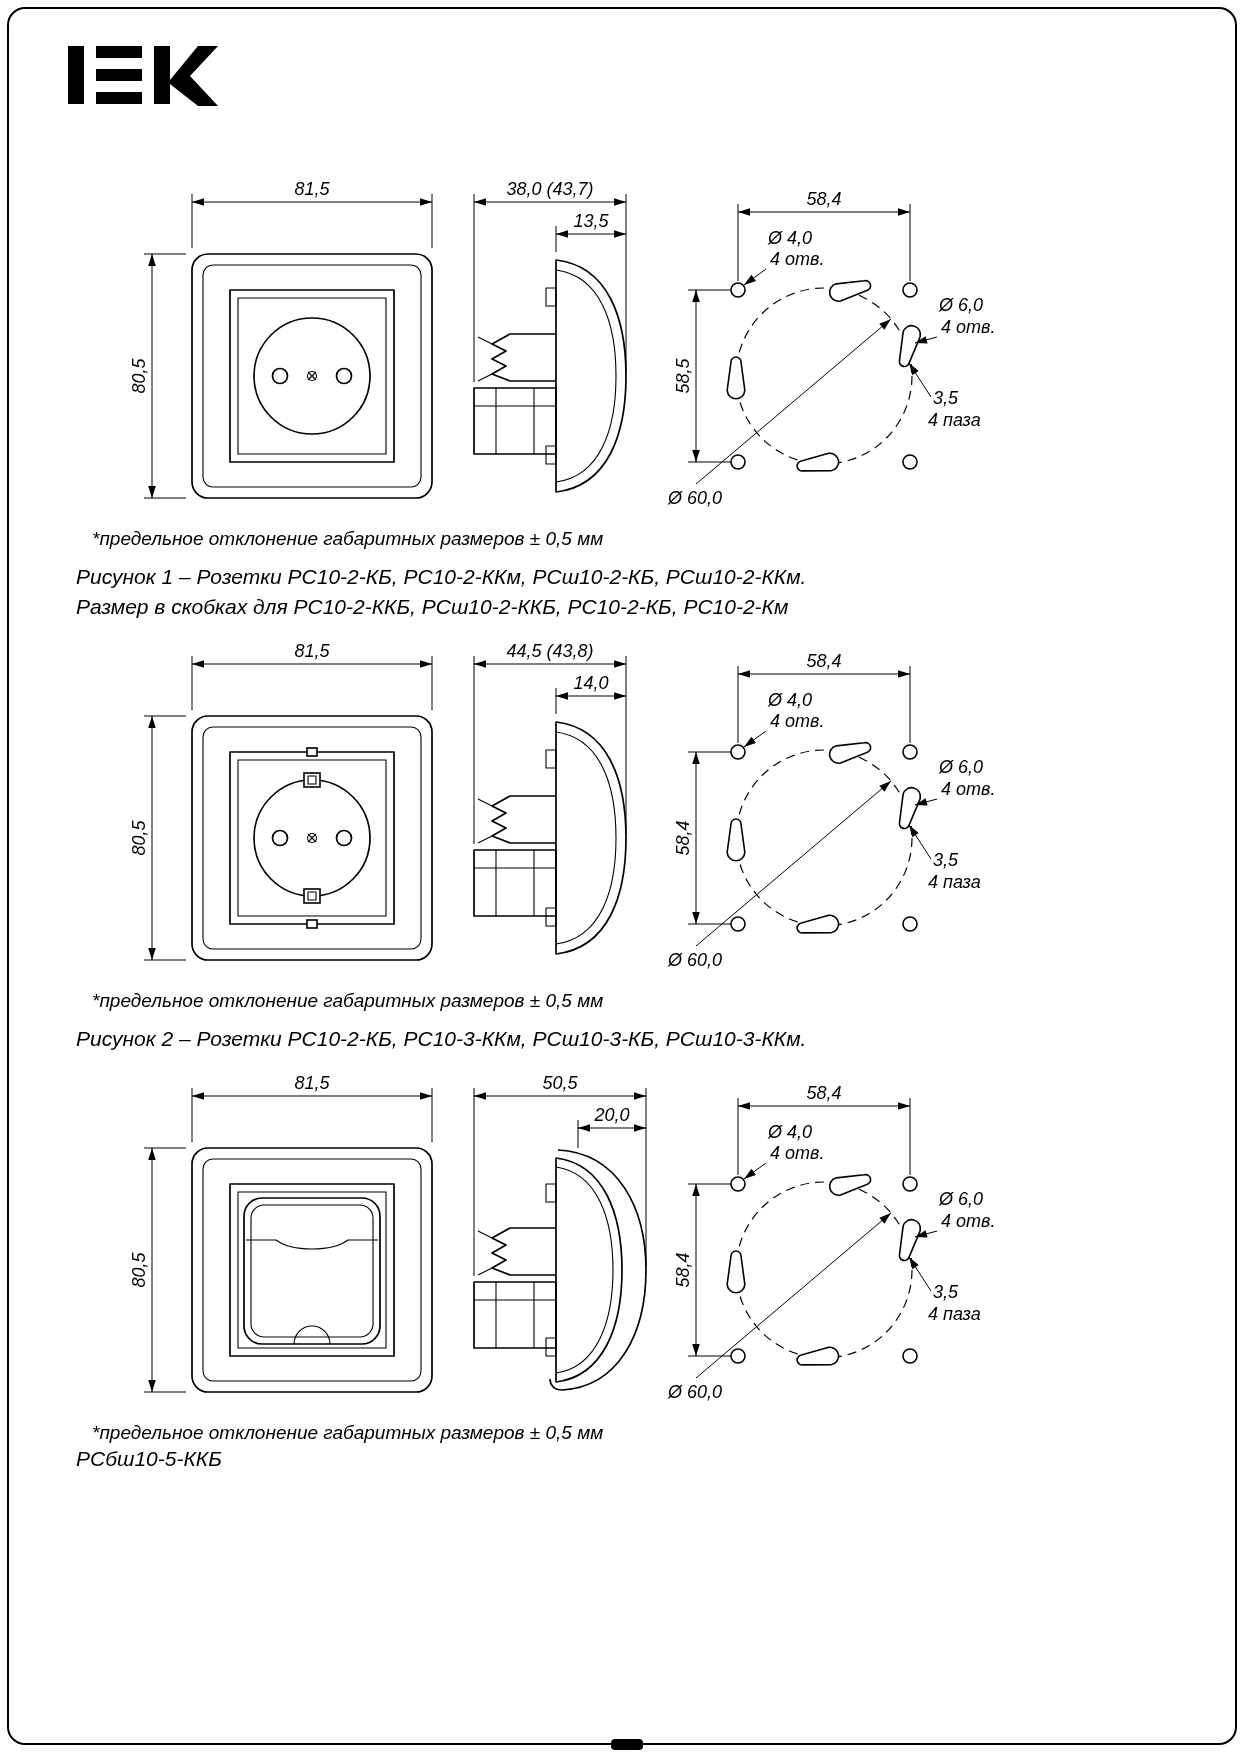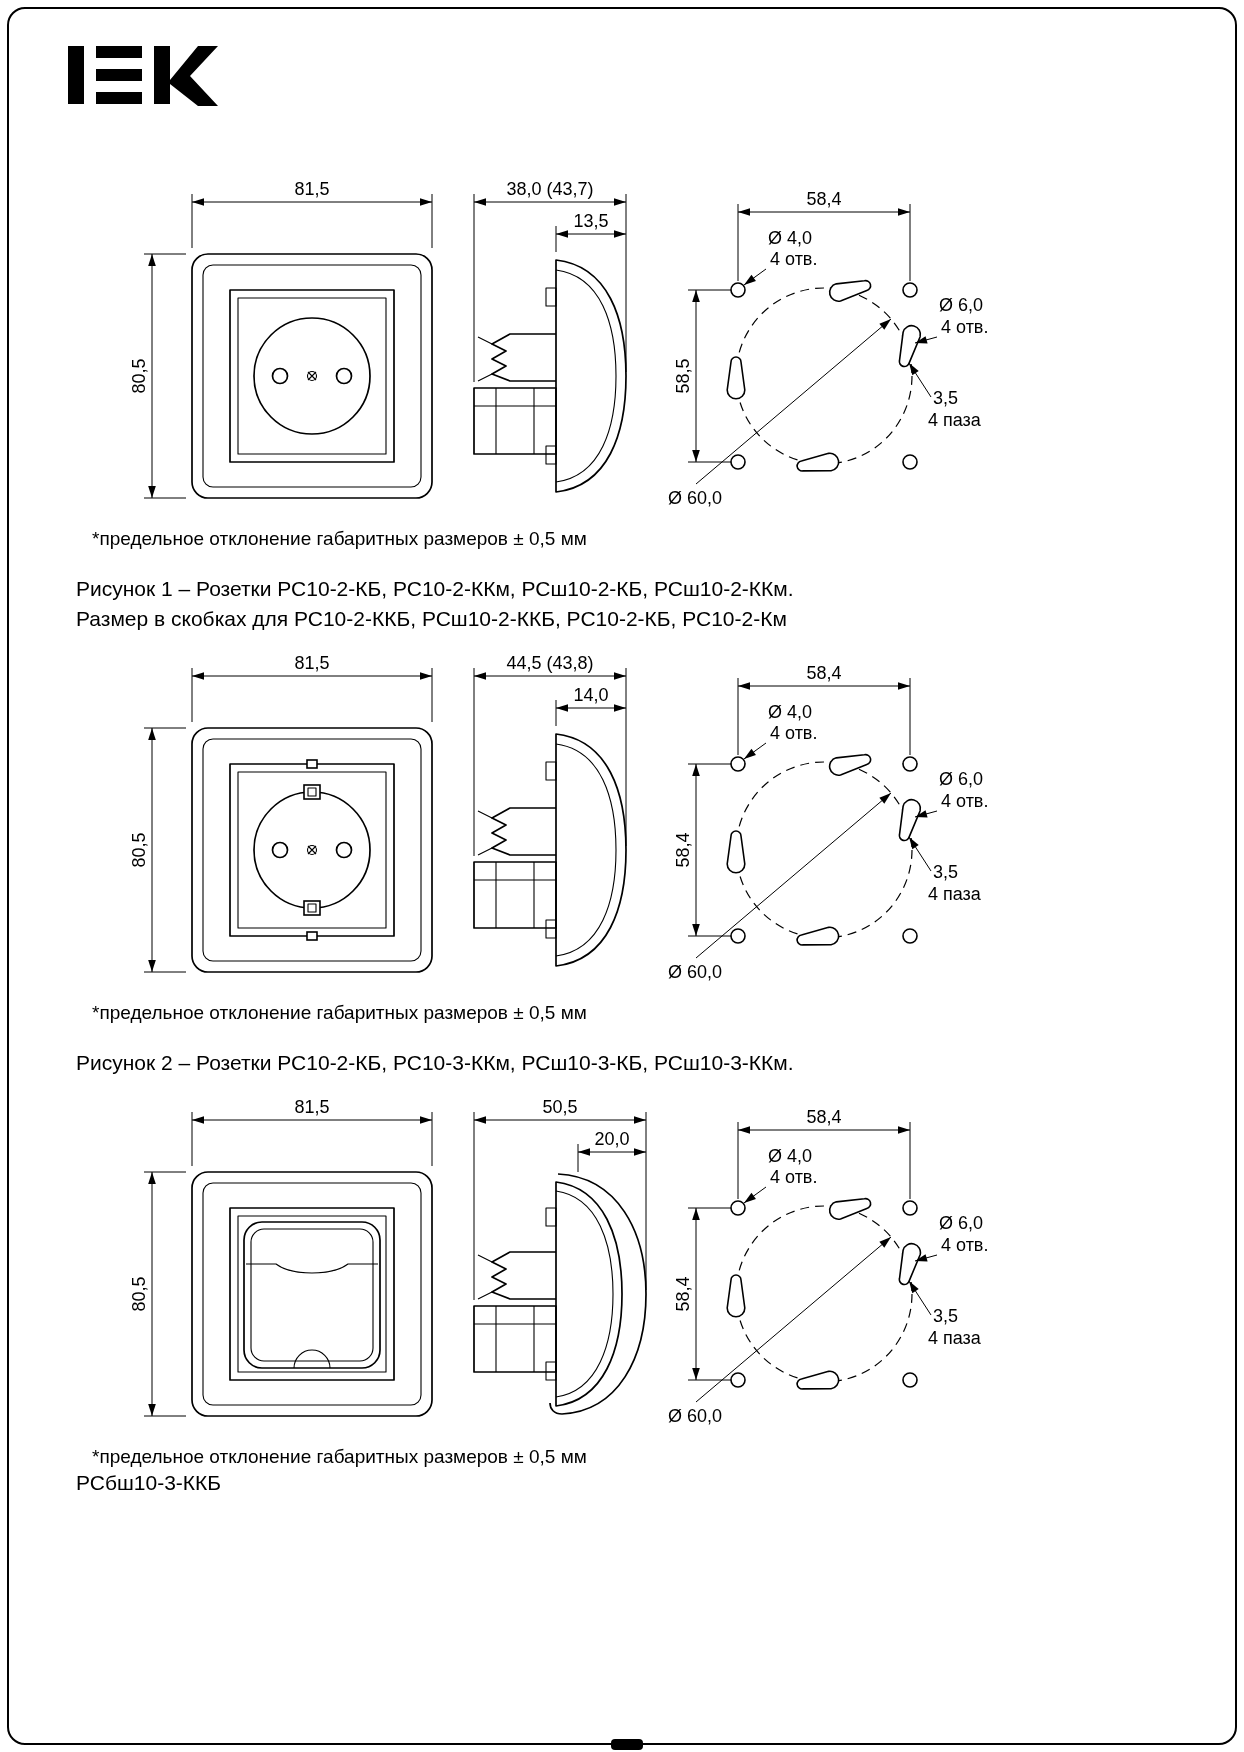--- a/index.html
+++ b/index.html
@@ -9,41 +9,41 @@
     font-family:"Liberation Sans", sans-serif; color:#000; overflow:hidden;
   }
   .frame {
     position:absolute; inset:7px; border:2.5px solid #000; border-radius:18px;
     pointer-events:none;
   }
   .mark {
     position:absolute; left:611px; bottom:2px; width:32px; height:11px;
     background:#000; border-radius:4px;
   }
-  .content { position:absolute; top:0; left:0; width:100%; }
+  .content { position:absolute; top:0; left:0; width:100%;font-style:italic; }
   .logo-wrap { margin:44px 0 0 66px; height:62px; }
   .figure { margin-left:72px; }
   .fig-1 { margin-top:70px; }
   .fig-2 { margin-top:16px; }
   .fig-3 { margin-top:16px; }
   .row { display:flex; align-items:flex-start; padding-left:58px; }
   .side-svg { margin-left:16px; }
   .mount-svg { margin-top:10px; }
   svg text { font-family:"Liberation Sans", sans-serif; font-size:18px; fill:#000; }
   .ln   { fill:none; stroke:#000; stroke-width:1.7; stroke-linejoin:round; }
   .ln2  { fill:none; stroke:#000; stroke-width:1.1; stroke-linejoin:round; }
   .dim  { fill:none; stroke:#000; stroke-width:1; }
   .ext  { fill:none; stroke:#000; stroke-width:1; }
   .dash { fill:none; stroke:#000; stroke-width:1.2; stroke-dasharray:9 6; }
   .hole { fill:#fff; stroke:#000; stroke-width:1.6; }
   .slotp{ fill:#fff; stroke:#000; stroke-width:1.6; }
   .blk  { fill:#000; stroke:none; }
   .note { font-size:19px; margin:12px 0 0 20px; }
   .cap  { font-size:21px; line-height:30px; margin-left:4px; }
-  .cap-first { margin-top:24px; }
+  .cap-first { margin-top:12px; }
 </style>
 </head>
 <body>
 
 <svg width="0" height="0" style="position:absolute" aria-hidden="true">
   <defs>
     <marker id="ae" markerWidth="14" markerHeight="10" refX="13" refY="5" orient="auto" markerUnits="userSpaceOnUse">
       <path d="M1,1.2 L13,5 L1,8.8 Z" fill="#000"></path>
     </marker>
     <marker id="as" markerWidth="14" markerHeight="10" refX="1" refY="5" orient="auto" markerUnits="userSpaceOnUse">
@@ -356,16 +356,16 @@
         <text x="283" y="125">Ø 6,0</text>
         <text x="285" y="147">4 отв.</text>
         <line class="dim" x1="281" y1="151" x2="259" y2="157" marker-end="url(#ae)"></line>
         <text x="277" y="218">3,5</text>
         <text x="272" y="240">4 паза</text>
         <line class="dim" x1="275" y1="211" x2="253" y2="177" marker-end="url(#ae)"></line>
       </svg>
     </div>
 
     <p class="note">*предельное отклонение габаритных размеров ± 0,5 мм</p>
-    <p class="cap">РСбш10-3-ККБ</p>
+    <p class="cap">РСбш10-5-ККБ</p>
   </section>
 
 </div>
 
 </body></html>

